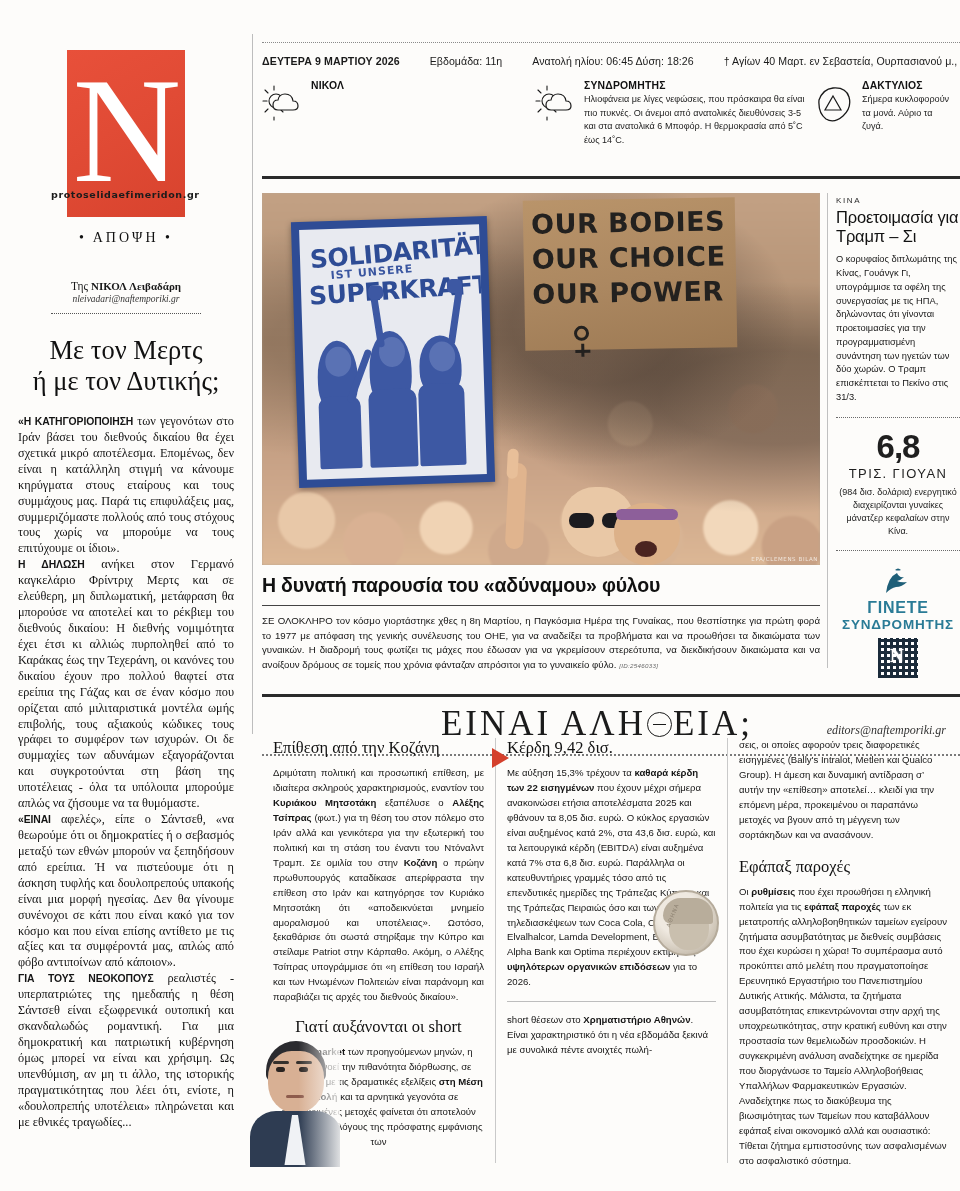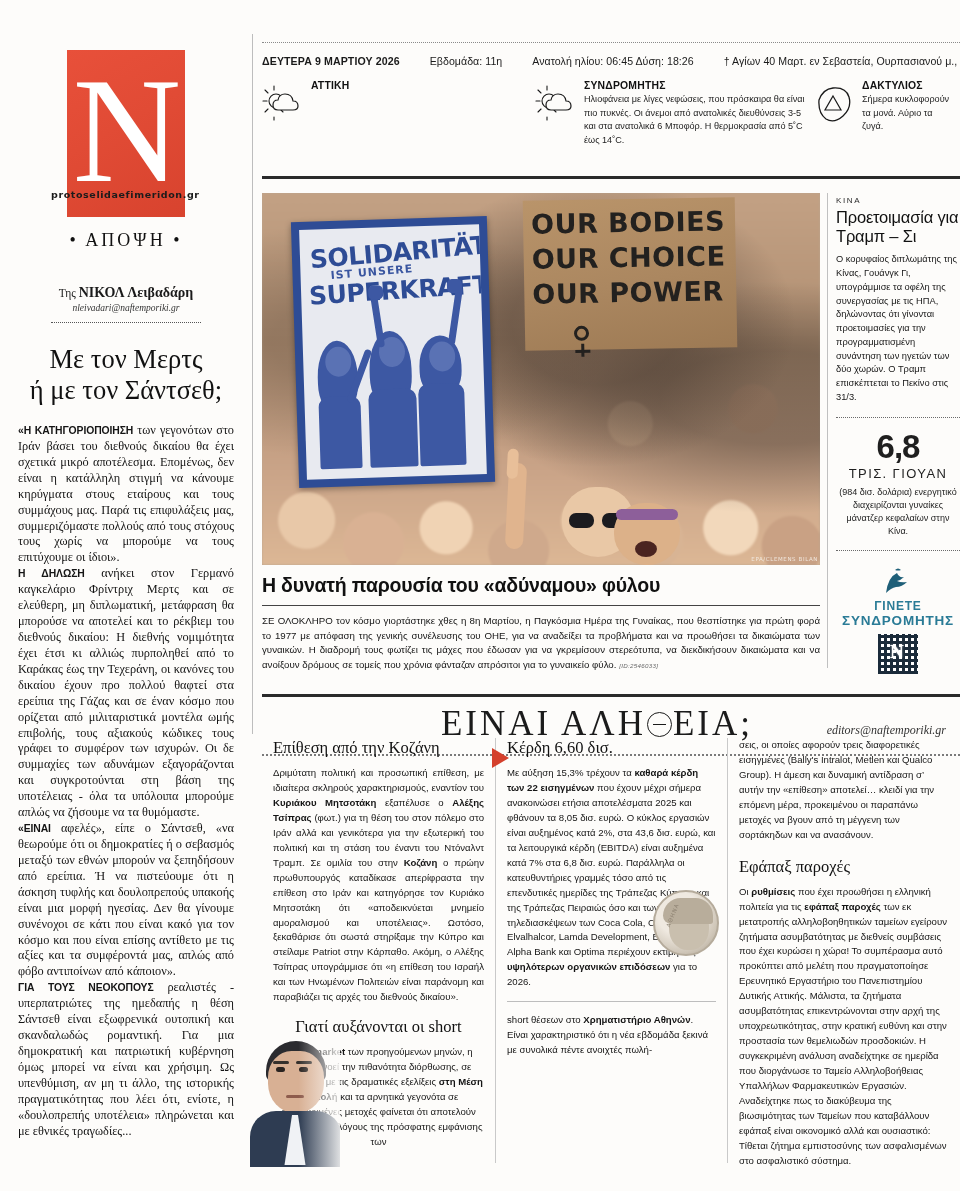--- a/index.html
+++ b/index.html
@@ -32,27 +32,27 @@
     letter-spacing:-2px; transform:translateY(-4px);
   }
   .watermark {
     position:absolute; left:-16px; bottom:17px;
     font-size:9.5px; font-weight:bold; color:#1b1b1b;
     letter-spacing:0.6px; white-space:nowrap;
     font-family:"DejaVu Sans", sans-serif;
   }
   .opinion-kicker {
     text-align:center; margin-top:13px; font-family:"Liberation Serif", serif;
-    font-size:18px; letter-spacing:3px; color:#111;
+    font-size:14px; letter-spacing:3px; color:#111;
   }
   .byline {
     text-align:center; margin-top:34px;
     font-family:"Liberation Serif", serif; font-size:11.5px; color:#1a1a1a;
   }
-  .byline b { font-size:14px; }
+  .byline b { font-size:11px; }
   .byline-mail {
     text-align:center; font-style:italic; font-size:9.5px;
     color:#333; margin-top:2px; font-family:"Liberation Serif", serif;
   }
   .dotrule {
     margin:9px auto 0 auto; width:150px; height:0;
     border-top:1.4px dotted #555;
   }
   .opinion-title {
     font-family:"Liberation Serif", serif;
@@ -281,21 +281,21 @@
   }
   .big-sub {
     text-align:center; font-size:9px; line-height:1.45;
     margin-top:5px; color:#1c1c1c;
   }
   .sub-badge { margin-top:16px; text-align:center; }
   .sub-mark { display:block; margin:0 auto 2px auto; }
   .sub-badge .sb-l1, .sub-badge .sb-l2 {
     font-weight:bold; color:#2a7b96; letter-spacing:0.8px;
   }
-  .sub-badge .sb-l1 { font-size:12px; }
+  .sub-badge .sb-l1 { font-size:16px; }
   .sub-badge .sb-l2 { font-size:13.5px; }
   .qr {
     width:40px; height:40px; margin:6px auto 0 auto; position:relative;
     background:
       repeating-linear-gradient(90deg,#1b2b3a 0 3px, transparent 3px 6px),
       repeating-linear-gradient(0deg,#1b2b3a 0 3px, transparent 3px 6px);
     background-color:#fff;
   }
   .qr span {
     position:absolute; left:12px; top:8px; font-family:"Liberation Serif",serif;
@@ -427,21 +427,21 @@
     <div class="opinion-kicker">• ΑΠΟΨΗ •</div>
 
     <div class="byline">
       <span>Της </span><b>ΝΙΚΟΛ Λειβαδάρη</b>
     </div>
     <div class="byline-mail">nleivadari@naftemporiki.gr</div>
     <div class="dotrule"></div>
 
     <div class="opinion-title">
       <div>Με τον Μερτς</div>
-      <div>ή με τον Σάντσεθ;</div>
+      <div>ή με τον Δυτικής;</div>
     </div>
 
     <div class="opinion-body">
       <p><span class="lead">«Η ΚΑΤΗΓΟΡΙΟΠΟΙΗΣΗ</span><span> των γεγονότων στο Ιράν βάσει του διεθνούς δικαίου θα έχει σχετικά μικρό αποτέλεσμα. Επομένως, δεν είναι η κατάλληλη στιγμή να κάνουμε κηρύγματα στους εταίρους και τους συμμάχους μας. Παρά τις επιφυλάξεις μας, συμμεριζόμαστε πολλούς από τους στόχους τους χωρίς να μπορούμε να τους επιτύχουμε οι ίδιοι».</span></p>
       <p><span class="lead">Η ΔΗΛΩΣΗ</span><span> ανήκει στον Γερμανό καγκελάριο Φρίντριχ Μερτς και σε ελεύθερη, μη διπλωματική, μετάφραση θα μπορούσε να αποτελεί και το ρέκβιεμ του διεθνούς δικαίου: Η διεθνής νομιμότητα έχει έτσι κι αλλιώς πυρπoληθεί από το Καράκας έως την Τεχεράνη, οι κανόνες του δικαίου έχουν προ πολλού θαφτεί στα ερείπια της Γάζας και σε έναν κόσμο που ορίζεται από μιλιταριστικά μοντέλα ωμής επιβολής, τους αξιακούς κώδικες τους γράφει το συμφέρον των ισχυρών. Οι δε συμμαχίες των αδυνάμων εξαγοράζονται και συγκροτούνται στη βάση της υποτέλειας - όλα τα υπόλοιπα μπορούμε απλώς να ζήσουμε να τα θυμόμαστε.</span></p>
       <p><span class="lead">«ΕΙΝΑΙ</span><span> αφελές», είπε ο Σάντσεθ, «να θεωρούμε ότι οι δημοκρατίες ή ο σεβασμός μεταξύ των εθνών μπορούν να ξεπηδήσουν από ερείπια. Ή να πιστεύουμε ότι η άσκηση τυφλής και δουλοπρεπούς υπακοής είναι μια μορφή ηγεσίας. Δεν θα γίνουμε συνένοχοι σε κάτι που είναι κακό για τον κόσμο και που είναι επίσης αντίθετο με τις αξίες και τα συμφέροντά μας, απλώς από φόβο αντιποίνων από κάποιον».</span></p>
       <p><span class="lead">ΓΙΑ ΤΟΥΣ ΝΕΟΚΟΠΟΥΣ</span><span> ρεαλιστές - υπερπατριώτες της ημεδαπής η θέση Σάντσεθ είναι εξωφρενικά ουτοπική και σκανδαλωδώς ρομαντική. Για μια δημοκρατική και πατριωτική κυβέρνηση όμως μπορεί να είναι και χρήσιμη. Ως υπενθύμιση, αν μη τι άλλο, της ιστορικής πραγματικότητας που λέει ότι, ενίοτε, η «δουλοπρεπής υποτέλεια» πληρώνεται και με εθνικές τραγωδίες...</span></p>
 
     </div>
   </div>
@@ -472,21 +472,21 @@
             <line x1="1" y1="17" x2="5" y2="17"></line>
               <line x1="3" y1="28" x2="6" y2="25"></line>
             <line x1="12" y1="33" x2="12" y2="36"></line>
               <line x1="21" y1="28" x2="19" y2="26"></line>
             <circle cx="14" cy="17" r="7"></circle>
           </g>
           <path d="M16 26 q-5 0 -5 -5 q0 -5 5 -5 q1 -6 7 -6 q7 0 8 7 q5 0 5 5 q0 4 -5 4 z" fill="#fdfcfa" stroke="#1a1a1a" stroke-width="1.2"></path>
         </svg>
       </div>
       <div class="wx-body">
-        <div class="wx-title">ΑΤΤΙΚΗ</div>
+        <div class="wx-title">ΝΙΚΟΛ</div>
       </div>
     </div>
 
     <div class="wx thess">
       <div class="wx-icon">
         <svg width="42" height="40" viewBox="0 0 42 40">
           <g stroke="#1a1a1a" stroke-width="1.1" fill="none" stroke-linecap="round">
             <line x1="12" y1="2" x2="12" y2="6"></line>
               <line x1="3" y1="6" x2="6" y2="9"></line>
             <line x1="1" y1="17" x2="5" y2="17"></line>
@@ -629,21 +629,21 @@
         <div class="ts-eye r"></div>
         <div class="ts-mouth"></div>
         <div class="ts-suit"></div>
         <div class="ts-shirt"></div>
         <div class="ts-fade"></div>
       </div>
     </div>
 
     <div class="col c2">
       <div class="red-tri"></div>
-      <div class="col-h">Κέρδη 6,60 δισ.</div>
+      <div class="col-h">Κέρδη 9,42 δισ.</div>
       <div class="col-p">Με αύξηση 15,3% τρέχουν τα <b>καθαρά κέρδη των 22 εισηγμένων</b> που έχουν μέχρι σήμερα ανακοινώσει ετήσια αποτελέσματα 2025 και φθάνουν τα 8,05 δισ. ευρώ. Ο κύκλος εργασιών είναι αυξημένος κατά 2%, στα 43,6 δισ. ευρώ, και τα λειτουργικά κέρδη (EBITDA) είναι αυξημένα κατά 7% στα 6,8 δισ. ευρώ. Παράλληλα οι κατευθυντήριες γραμμές τόσο από τις επενδυτικές ημερίδες της Τράπεζας Κύπρου και της Τράπεζας Πειραιώς όσο και των τηλεδιασκέψεων των Coca Cola, Cenergy, Elvalhalcor, Lamda Development, Eurobank, Alpha Bank και Optima περιέχουν εκτιμήσεις <b>υψηλότερων οργανικών επιδόσεων</b> για το 2026.</div>
       <div class="coin">
         <div class="coin-face"></div>
         <div class="coin-helm"></div>
         <div class="coin-txt">ΑΘΗΝΑ</div>
       </div>
       <div class="col-rule"></div>
       <div class="col-p">short θέσεων στο <b>Χρηματιστήριο Αθηνών</b>. Είναι χαρακτηριστικό ότι η νέα εβδομάδα ξεκινά με συνολικά πέντε ανοιχτές πωλή-</div>
     </div>
 

